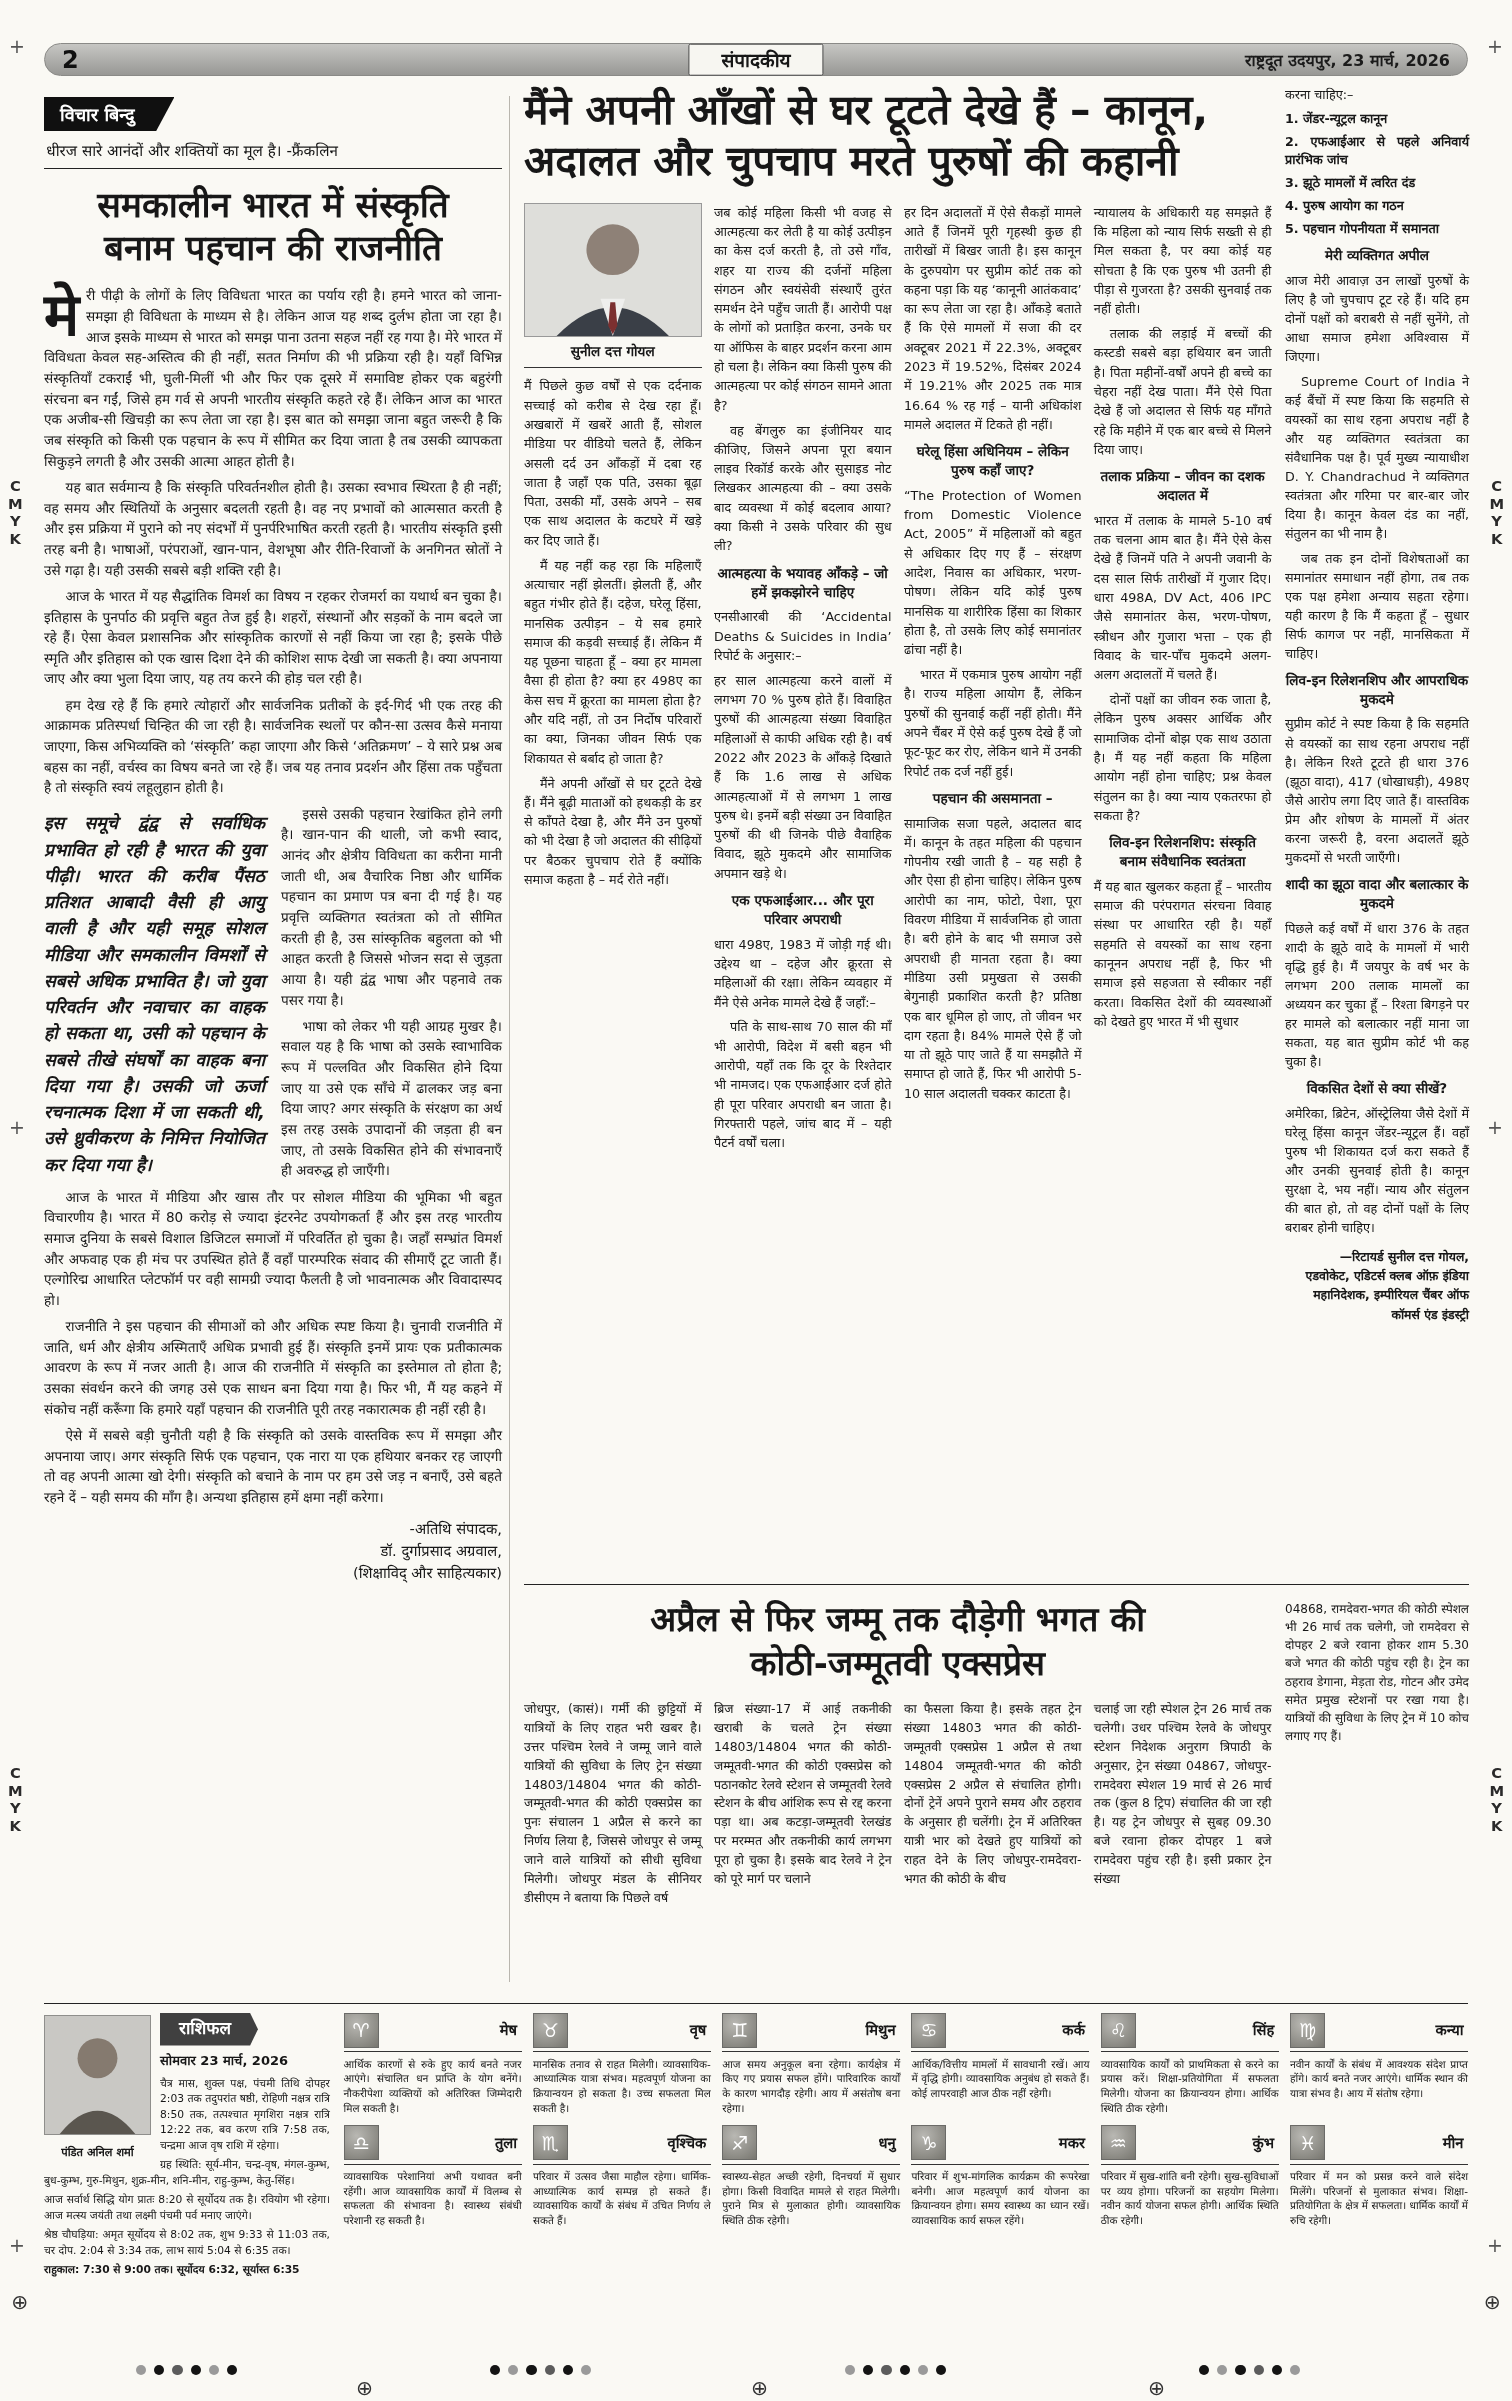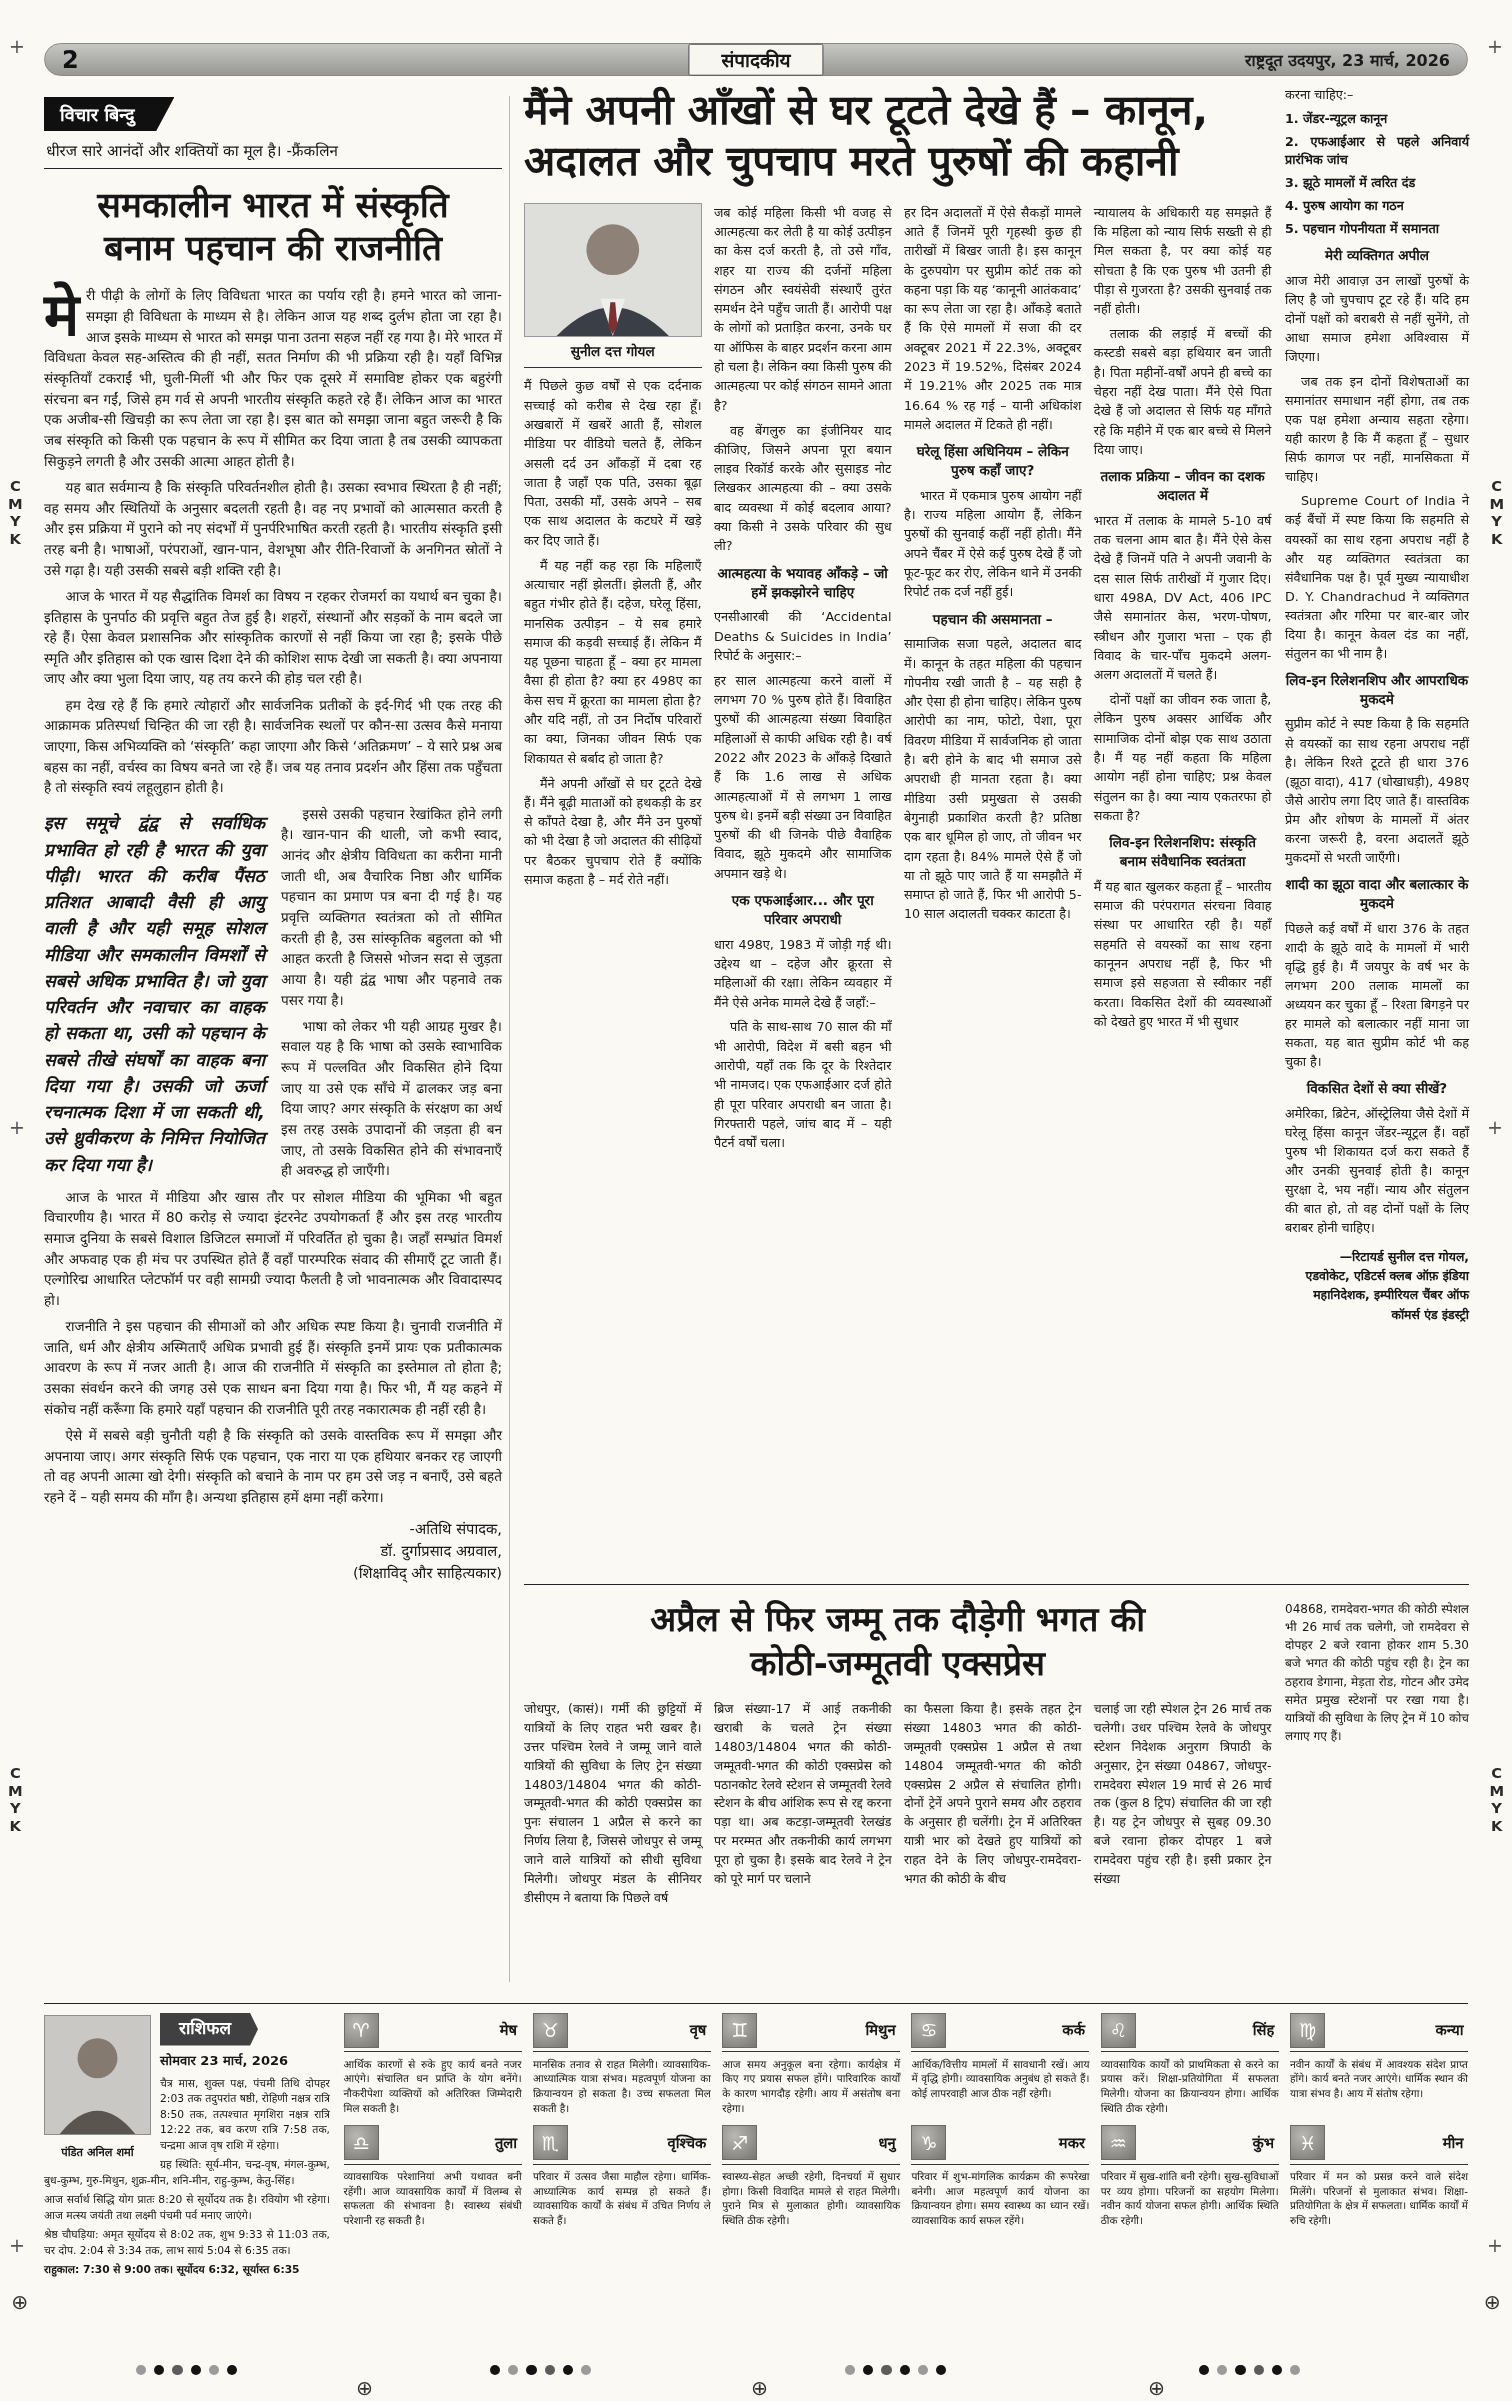--- a/index.html
+++ b/index.html
@@ -189,20 +189,21 @@
           <div class="sub">आत्महत्या के भयावह आँकड़े – जो हमें झकझोरने चाहिए</div>
           <p class="lead">एनसीआरबी की ‘Accidental Deaths &amp; Suicides in India’ रिपोर्ट के अनुसार:–</p>
           <p class="lead">हर साल आत्महत्या करने वालों में लगभग 70 % पुरुष होते हैं। विवाहित पुरुषों की आत्महत्या संख्या विवाहित महिलाओं से काफी अधिक रही है। वर्ष 2022 और 2023 के आँकड़े दिखाते हैं कि 1.6 लाख से अधिक आत्महत्याओं में से लगभग 1 लाख पुरुष थे। इनमें बड़ी संख्या उन विवाहित पुरुषों की थी जिनके पीछे वैवाहिक विवाद, झूठे मुकदमे और सामाजिक अपमान खड़े थे।</p>
           <div class="sub">एक एफआईआर... और पूरा परिवार अपराधी</div>
           <p class="lead">धारा 498ए, 1983 में जोड़ी गई थी। उद्देश्य था – दहेज और क्रूरता से महिलाओं की रक्षा। लेकिन व्यवहार में मैंने ऐसे अनेक मामले देखे हैं जहाँ:–</p>
           <p>पति के साथ-साथ 70 साल की माँ भी आरोपी, विदेश में बसी बहन भी आरोपी, यहाँ तक कि दूर के रिश्तेदार भी नामजद। एक एफआईआर दर्ज होते ही पूरा परिवार अपराधी बन जाता है। गिरफ्तारी पहले, जांच बाद में – यही पैटर्न वर्षों चला।</p>
         </div>
         <div class="mcol">
           <p class="lead">हर दिन अदालतों में ऐसे सैकड़ों मामले आते हैं जिनमें पूरी गृहस्थी कुछ ही तारीखों में बिखर जाती है। इस कानून के दुरुपयोग पर सुप्रीम कोर्ट तक को कहना पड़ा कि यह ‘कानूनी आतंकवाद’ का रूप लेता जा रहा है। आँकड़े बताते हैं कि ऐसे मामलों में सजा की दर अक्टूबर 2021 में 22.3%, अक्टूबर 2023 में 19.52%, दिसंबर 2024 में 19.21% और 2025 तक मात्र 16.64 % रह गई – यानी अधिकांश मामले अदालत में टिकते ही नहीं।</p>
           <div class="sub">घरेलू हिंसा अधिनियम – लेकिन पुरुष कहाँ जाए?</div>
+          <p class="lead">“The Protection of Women from Domestic Violence Act, 2005” में महिलाओं को बहुत से अधिकार दिए गए हैं – संरक्षण आदेश, निवास का अधिकार, भरण-पोषण। लेकिन यदि कोई पुरुष मानसिक या शारीरिक हिंसा का शिकार होता है, तो उसके लिए कोई समानांतर ढांचा नहीं है।</p>
           <p>भारत में एकमात्र पुरुष आयोग नहीं है। राज्य महिला आयोग हैं, लेकिन पुरुषों की सुनवाई कहीं नहीं होती। मैंने अपने चैंबर में ऐसे कई पुरुष देखे हैं जो फूट-फूट कर रोए, लेकिन थाने में उनकी रिपोर्ट तक दर्ज नहीं हुई।</p>
           <div class="sub">पहचान की असमानता –</div>
           <p class="lead">सामाजिक सजा पहले, अदालत बाद में। कानून के तहत महिला की पहचान गोपनीय रखी जाती है – यह सही है और ऐसा ही होना चाहिए। लेकिन पुरुष आरोपी का नाम, फोटो, पेशा, पूरा विवरण मीडिया में सार्वजनिक हो जाता है। बरी होने के बाद भी समाज उसे अपराधी ही मानता रहता है। क्या मीडिया उसी प्रमुखता से उसकी बेगुनाही प्रकाशित करती है? प्रतिष्ठा एक बार धूमिल हो जाए, तो जीवन भर दाग रहता है। 84% मामले ऐसे हैं जो या तो झूठे पाए जाते हैं या समझौते में समाप्त हो जाते हैं, फिर भी आरोपी 5-10 साल अदालती चक्कर काटता है।</p>
         </div>
         <div class="mcol">
           <p class="lead">न्यायालय के अधिकारी यह समझते हैं कि महिला को न्याय सिर्फ सख्ती से ही मिल सकता है, पर क्या कोई यह सोचता है कि एक पुरुष भी उतनी ही पीड़ा से गुजरता है? उसकी सुनवाई तक नहीं होती।</p>
           <p>तलाक की लड़ाई में बच्चों की कस्टडी सबसे बड़ा हथियार बन जाती है। पिता महीनों-वर्षों अपने ही बच्चे का चेहरा नहीं देख पाता। मैंने ऐसे पिता देखे हैं जो अदालत से सिर्फ यह माँगते रहे कि महीने में एक बार बच्चे से मिलने दिया जाए।</p>
           <div class="sub">तलाक प्रक्रिया – जीवन का दशक अदालत में</div>
           <p class="lead">भारत में तलाक के मामले 5-10 वर्ष तक चलना आम बात है। मैंने ऐसे केस देखे हैं जिनमें पति ने अपनी जवानी के दस साल सिर्फ तारीखों में गुजार दिए। धारा 498A, DV Act, 406 IPC जैसे समानांतर केस, भरण-पोषण, स्त्रीधन और गुजारा भत्ता – एक ही विवाद के चार-पाँच मुकदमे अलग-अलग अदालतों में चलते हैं।</p>
           <p>दोनों पक्षों का जीवन रुक जाता है, लेकिन पुरुष अक्सर आर्थिक और सामाजिक दोनों बोझ एक साथ उठाता है। मैं यह नहीं कहता कि महिला आयोग नहीं होना चाहिए; प्रश्न केवल संतुलन का है। क्या न्याय एकतरफा हो सकता है?</p>
@@ -213,22 +214,22 @@
     </div>
     <div class="col5">
       <p class="lead">करना चाहिए:–</p>
       <div class="reform">1. जेंडर-न्यूट्रल कानून</div>
       <div class="reform">2. एफआईआर से पहले अनिवार्य प्रारंभिक जांच</div>
       <div class="reform">3. झूठे मामलों में त्वरित दंड</div>
       <div class="reform">4. पुरुष आयोग का गठन</div>
       <div class="reform">5. पहचान गोपनीयता में समानता</div>
       <div class="sub">मेरी व्यक्तिगत अपील</div>
       <p class="lead">आज मेरी आवाज़ उन लाखों पुरुषों के लिए है जो चुपचाप टूट रहे हैं। यदि हम दोनों पक्षों को बराबरी से नहीं सुनेंगे, तो आधा समाज हमेशा अविश्वास में जिएगा।</p>
+      <p>Supreme Court of India ने कई बैंचों में स्पष्ट किया कि सहमति से वयस्कों का साथ रहना अपराध नहीं है और यह व्यक्तिगत स्वतंत्रता का संवैधानिक पक्ष है। पूर्व मुख्य न्यायाधीश D. Y. Chandrachud ने व्यक्तिगत स्वतंत्रता और गरिमा पर बार-बार जोर दिया है। कानून केवल दंड का नहीं, संतुलन का भी नाम है।</p>
       <p>जब तक इन दोनों विशेषताओं का समानांतर समाधान नहीं होगा, तब तक एक पक्ष हमेशा अन्याय सहता रहेगा। यही कारण है कि मैं कहता हूँ – सुधार सिर्फ कागज पर नहीं, मानसिकता में चाहिए।</p>
-      <p>Supreme Court of India ने कई बैंचों में स्पष्ट किया कि सहमति से वयस्कों का साथ रहना अपराध नहीं है और यह व्यक्तिगत स्वतंत्रता का संवैधानिक पक्ष है। पूर्व मुख्य न्यायाधीश D. Y. Chandrachud ने व्यक्तिगत स्वतंत्रता और गरिमा पर बार-बार जोर दिया है। कानून केवल दंड का नहीं, संतुलन का भी नाम है।</p>
       <div class="sub">लिव-इन रिलेशनशिप और आपराधिक मुकदमे</div>
       <p class="lead">सुप्रीम कोर्ट ने स्पष्ट किया है कि सहमति से वयस्कों का साथ रहना अपराध नहीं है। लेकिन रिश्ते टूटते ही धारा 376 (झूठा वादा), 417 (धोखाधड़ी), 498ए जैसे आरोप लगा दिए जाते हैं। वास्तविक प्रेम और शोषण के मामलों में अंतर करना जरूरी है, वरना अदालतें झूठे मुकदमों से भरती जाएँगी।</p>
       <div class="sub">शादी का झूठा वादा और बलात्कार के मुकदमे</div>
       <p class="lead">पिछले कई वर्षों में धारा 376 के तहत शादी के झूठे वादे के मामलों में भारी वृद्धि हुई है। मैं जयपुर के वर्ष भर के लगभग 200 तलाक मामलों का अध्ययन कर चुका हूँ – रिश्ता बिगड़ने पर हर मामले को बलात्कार नहीं माना जा सकता, यह बात सुप्रीम कोर्ट भी कह चुका है।</p>
       <div class="sub">विकसित देशों से क्या सीखें?</div>
       <p class="lead">अमेरिका, ब्रिटेन, ऑस्ट्रेलिया जैसे देशों में घरेलू हिंसा कानून जेंडर-न्यूट्रल हैं। वहाँ पुरुष भी शिकायत दर्ज करा सकते हैं और उनकी सुनवाई होती है। कानून सुरक्षा दे, भय नहीं। न्याय और संतुलन की बात हो, तो वह दोनों पक्षों के लिए बराबर होनी चाहिए।</p>
       <div class="sig">
         <span>—रिटायर्ड सुनील दत्त गोयल,</span><br>
         <span>एडवोकेट, एडिटर्स क्लब ऑफ़ इंडिया</span><br>
         <span>महानिदेशक, इम्पीरियल चैंबर ऑफ कॉमर्स एंड इंडस्ट्री</span>

